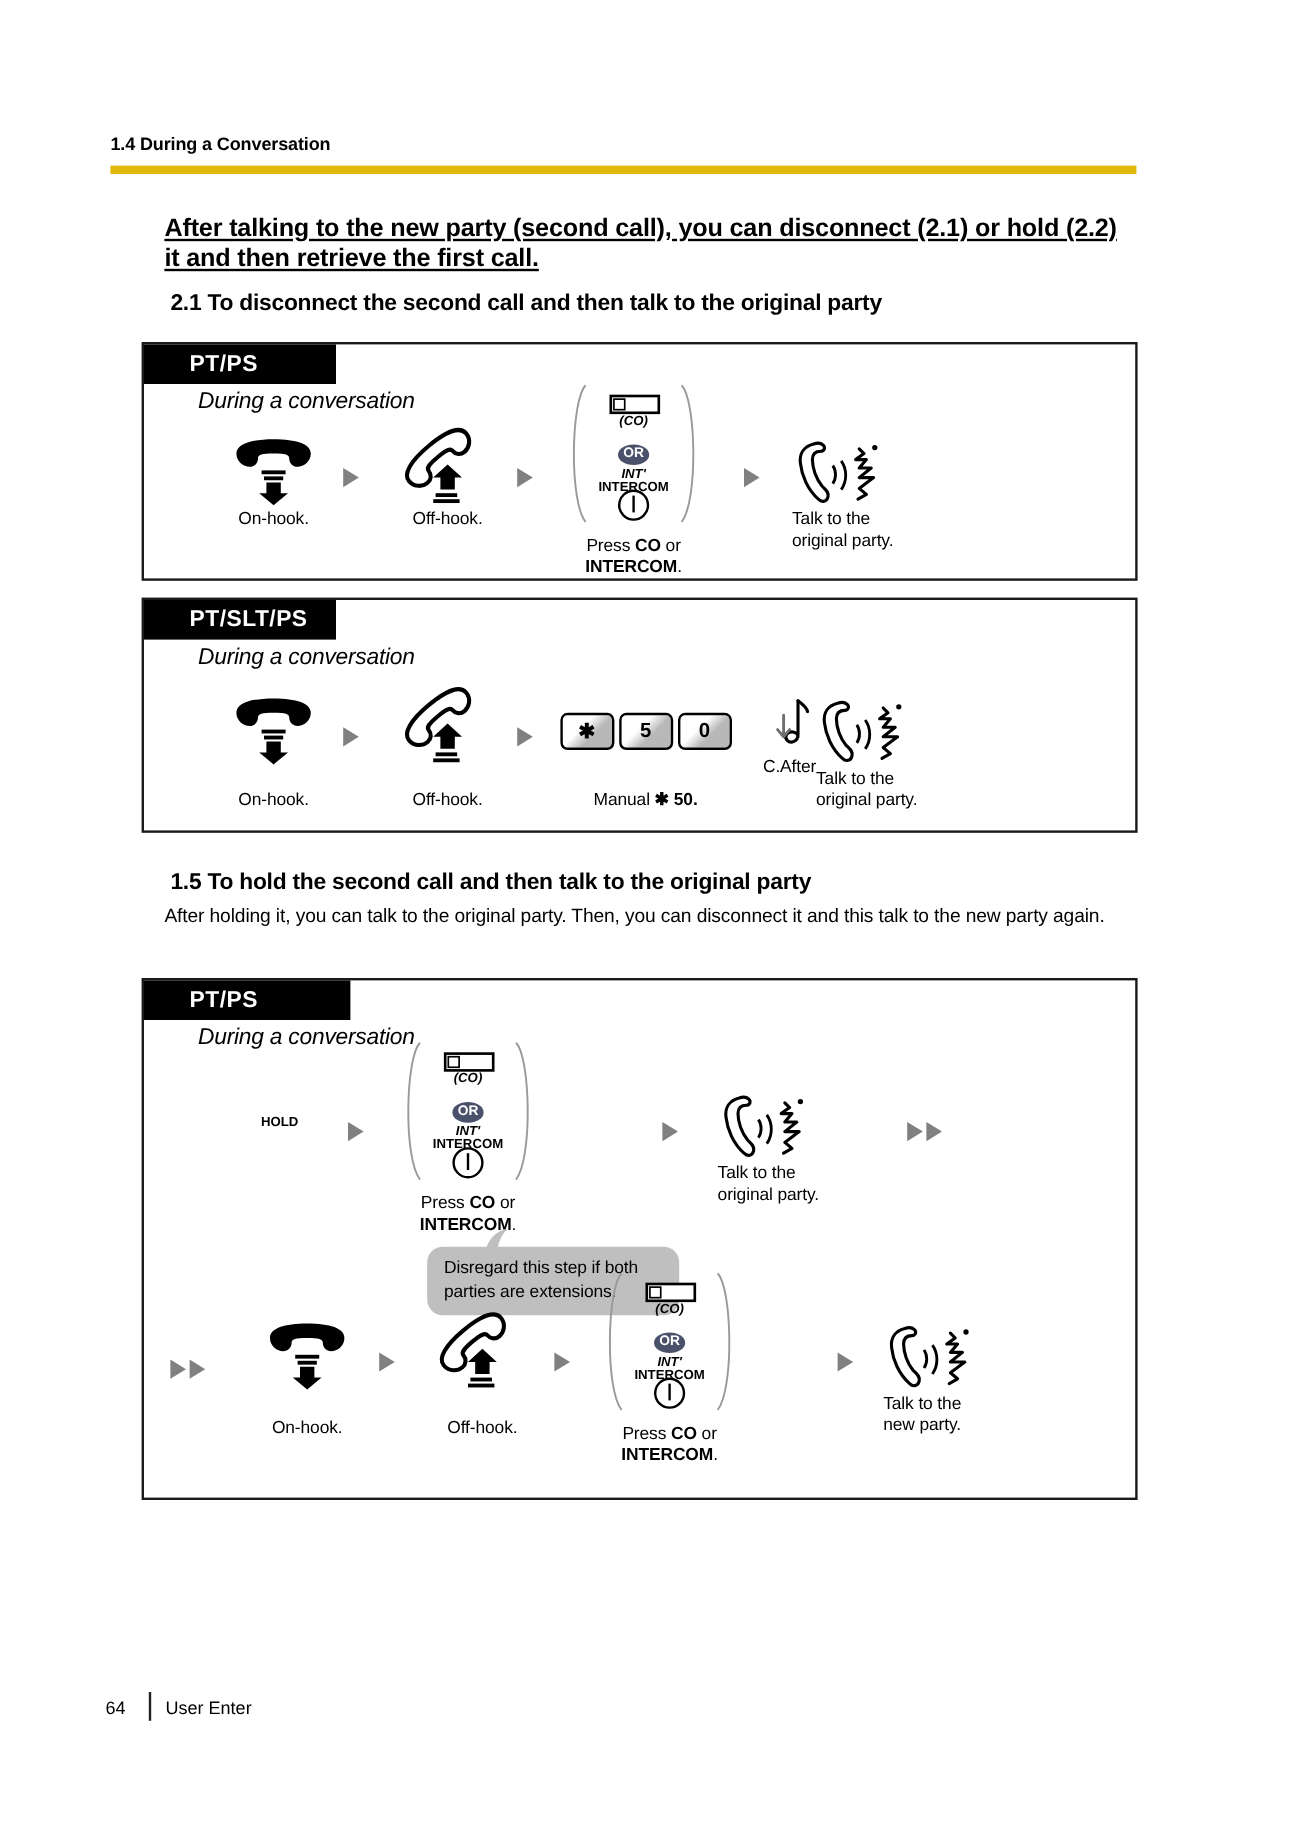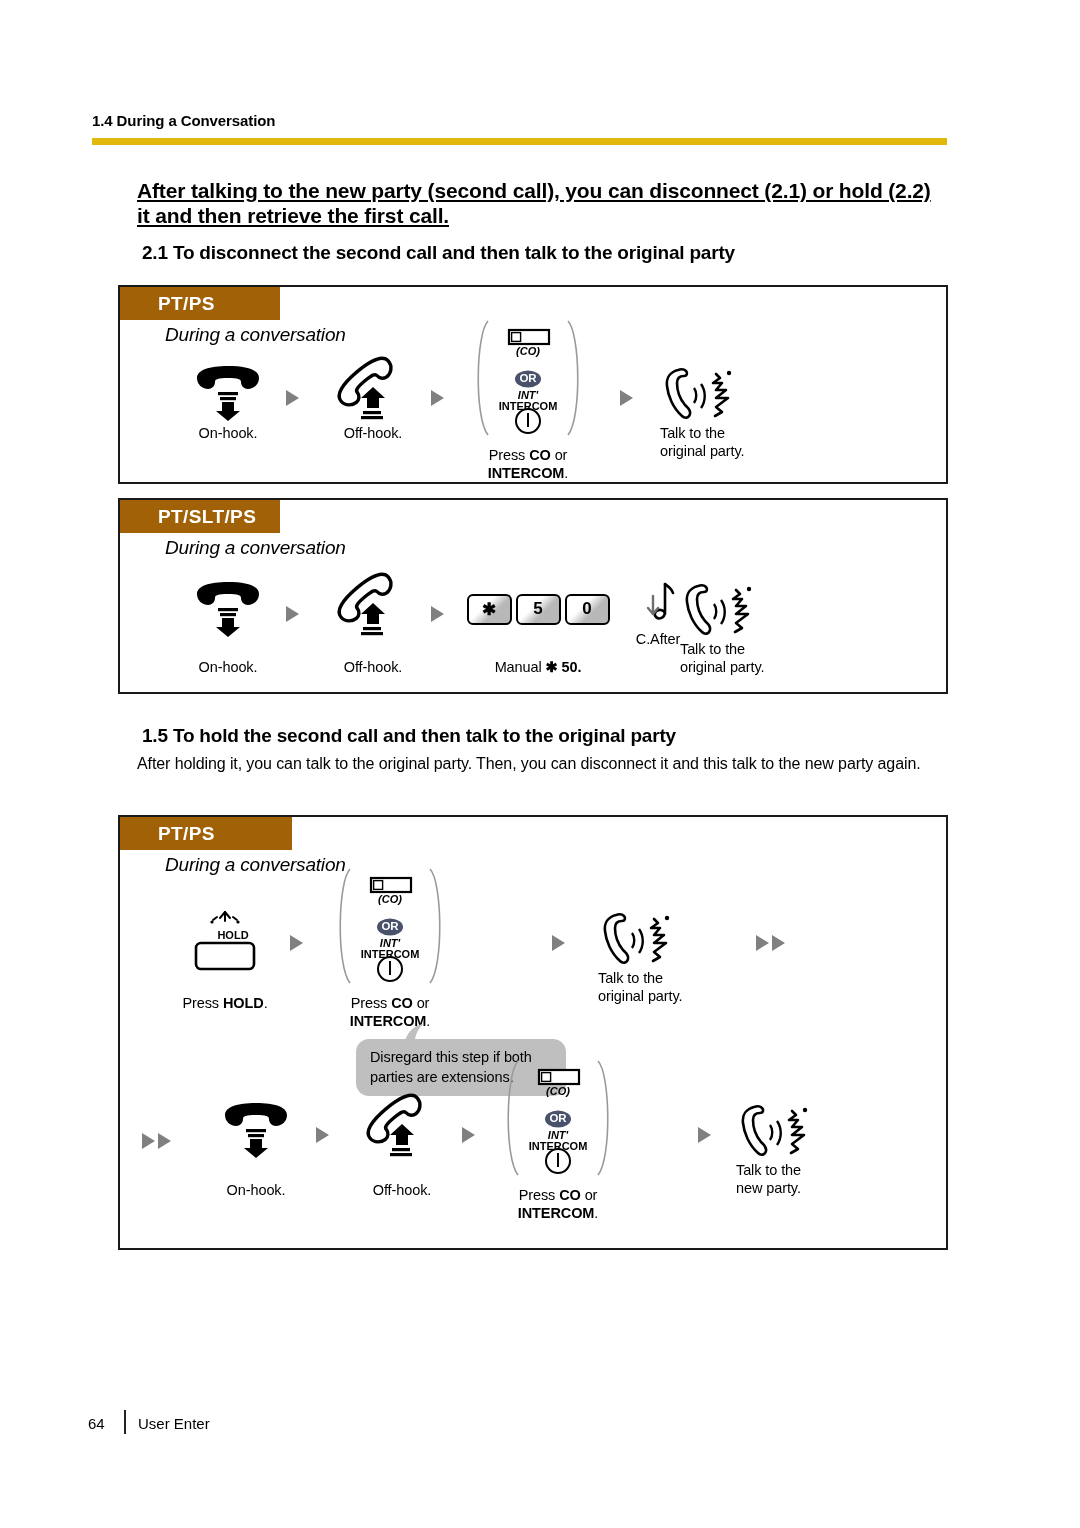--- a/index.html
+++ b/index.html
@@ -35,21 +35,21 @@
   }
 
   
   .pbox { position:absolute; border:2px solid #1a1a1a; background:#fff; box-sizing:border-box; }
   #box1 { left:118px; top:285px; width:830px; height:199px; }
   #box2 { left:118px; top:498px; width:830px; height:196px; }
   #box3 { left:118px; top:815px; width:830px; height:435px; }
 
   .ptag {
     position:absolute; left:0px; top:0px;
-    height:33px; background:#a16207; color:#fff;
+    height:33px; background:#000000; color:#fff;
     font-size:19px; font-weight:bold; letter-spacing:0.4px;
     display:flex; align-items:center; padding:0 0 0 38px; box-sizing:border-box;
   }
   #tag1 { width:160px; }
   #tag2 { width:160px; }
   #tag3 { width:172px; }
 
   .dconv { position:absolute; font-style:italic; font-size:19px; letter-spacing:-0.2px; }
   .step { position:absolute; text-align:center; }
   .caption { font-size:14.5px; line-height:18px; letter-spacing:-0.1px; white-space:nowrap; }
@@ -255,33 +255,20 @@
   </div>
 </div>
 
 <div class="sec-h" id="sec22">1.5 To hold the second call and then talk to the original party</div>
 <div class="sec-body">After holding it, you can talk to the original party. Then, you can disconnect it and this talk to the new party again.</div>
 
 <div class="pbox" id="box3">
   <div class="ptag" id="tag3">PT/PS</div>
   <div class="dconv" style="left:45px; top:37px;">During a conversation</div>
 
-  <div class="step" style="left:30px; top:78px; width:150px;">
-    <div style="height:95px; display:flex; align-items:center; justify-content:center;">
-      <svg width="90" height="72" viewBox="0 0 90 72">
-        <path d="M45 14 L45 5 M45 5 L40 11 M45 5 L50 11 M33 13 L37 10 M57 13 L53 10" fill="none" stroke="#000" stroke-width="2" stroke-linecap="round"></path>
-        <circle cx="32" cy="15" r="1.6" fill="#000"></circle>
-        <circle cx="58" cy="15" r="1.6" fill="#000"></circle>
-        <rect x="16" y="36" width="58" height="26" rx="5" fill="#fff" stroke="#000" stroke-width="2.6"></rect>
-      </svg>
-    </div>
-    <div class="caption" style="margin-top:4px;">
-      <span>Press </span><b>HOLD</b><span>.</span>
-    </div>
-  </div>
   <div style="position:absolute; left:68px; top:112px; width:90px; text-align:center; font-size:11px; font-weight:bold;">HOLD</div>
 
   <div class="tri-wrap" style="left:170px; top:118px;">
       <div class="tri"></div>
     </div>
 
   <div class="step" style="left:200px; top:48px; width:140px;">
     <div style="height:122px; position:relative;">
       <svg width="140" height="122" viewBox="0 0 140 122" style="position:absolute;left:0;top:0;">
         <path d="M30 4 C18 16,16 100,30 118" fill="none" stroke="#9a9a9a" stroke-width="1.6"></path>

